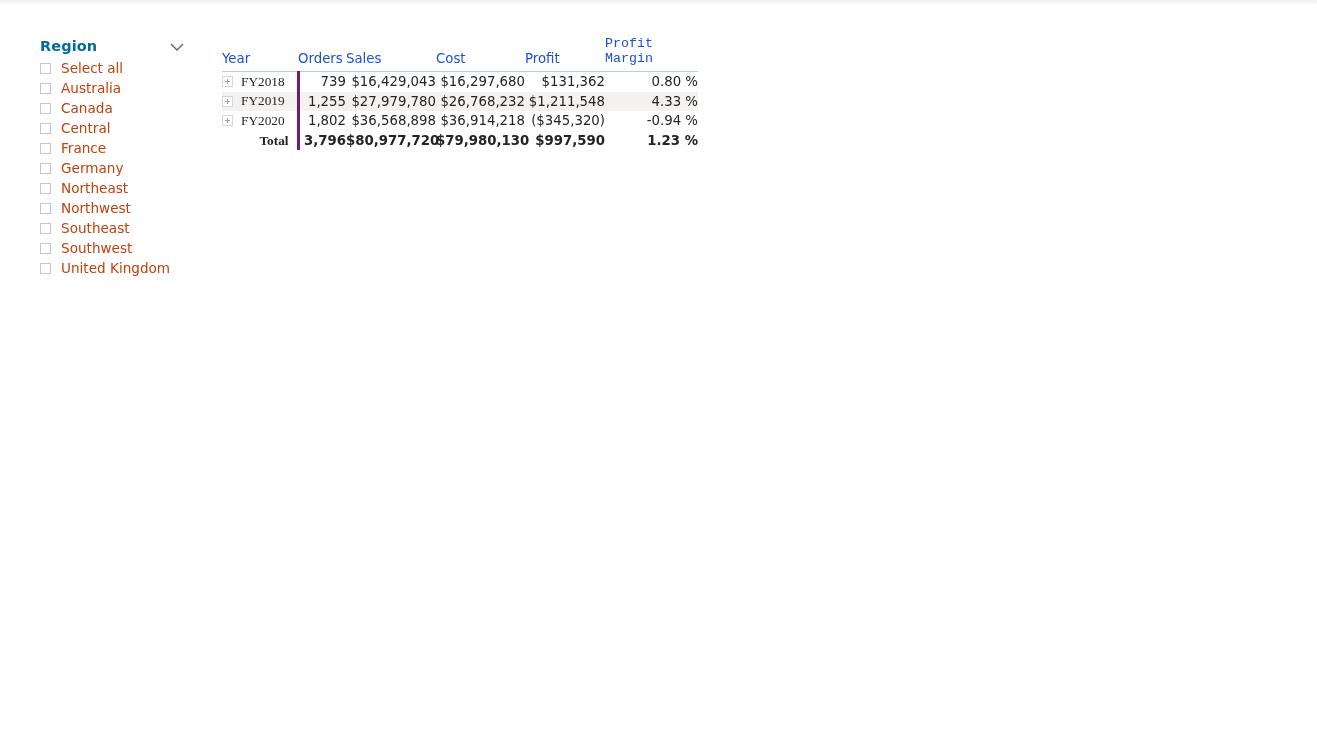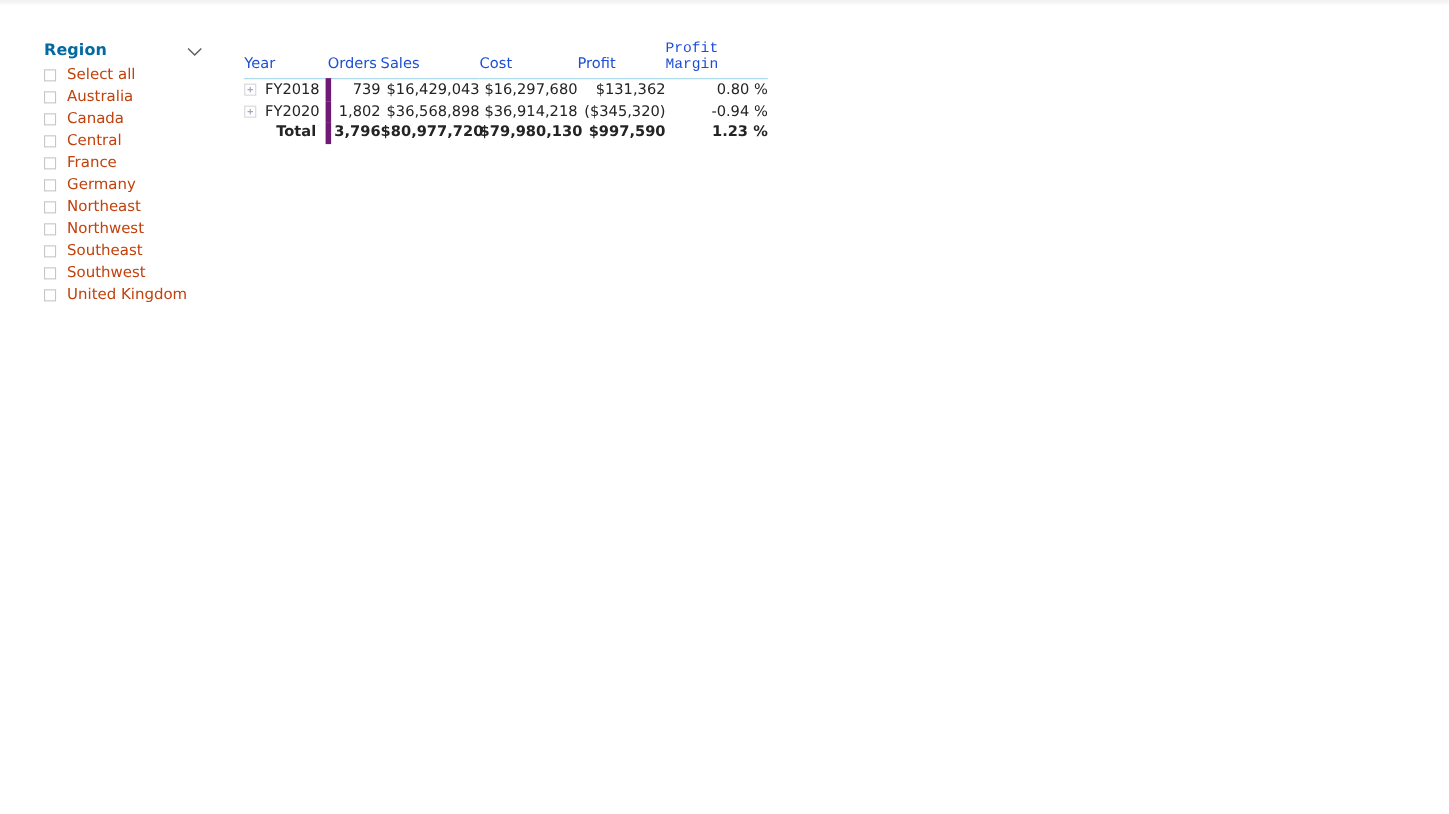--- a/index.html
+++ b/index.html
@@ -128,21 +128,22 @@
   td.num {
     text-align: right;
     padding-right: 10px;
   }
   td.pm {
     text-align: right;
     padding-right: 4px;
   }
   td.yearcell {
     padding-left: 4px;
-    border-right: 5px solid #701a75;
+    border-right: 3px solid #701a75;
+    font-family: Liberation Serif, serif;
   }
   .yearwrap {
     display: flex;
     align-items: center;
   }
   .expand-ico {
     width: 11px;
     height: 11px;
     box-sizing: border-box;
     border: 1px solid #d6d6d6;
@@ -254,20 +255,33 @@
             <span class="expand-ico"></span>
             <span class="year-label">FY2018</span>
           </span>
         </td>
         <td class="num">739</td>
         <td class="num">$16,429,043</td>
         <td class="num">$16,297,680</td>
         <td class="num">$131,362</td>
         <td class="pm">0.80 %</td>
       </tr>
+      <tr class="alt">
+        <td class="yearcell">
+          <span class="yearwrap">
+            <span class="expand-ico"></span>
+            <span class="year-label">FY2019</span>
+          </span>
+        </td>
+        <td class="num">1,255</td>
+        <td class="num">$27,979,780</td>
+        <td class="num">$26,768,232</td>
+        <td class="num">$1,211,548</td>
+        <td class="pm">4.33 %</td>
+      </tr>
       <tr>
         <td class="yearcell">
           <span class="yearwrap">
             <span class="expand-ico"></span>
             <span class="year-label">FY2020</span>
           </span>
         </td>
         <td class="num">1,802</td>
         <td class="num">$36,568,898</td>
         <td class="num">$36,914,218</td>

